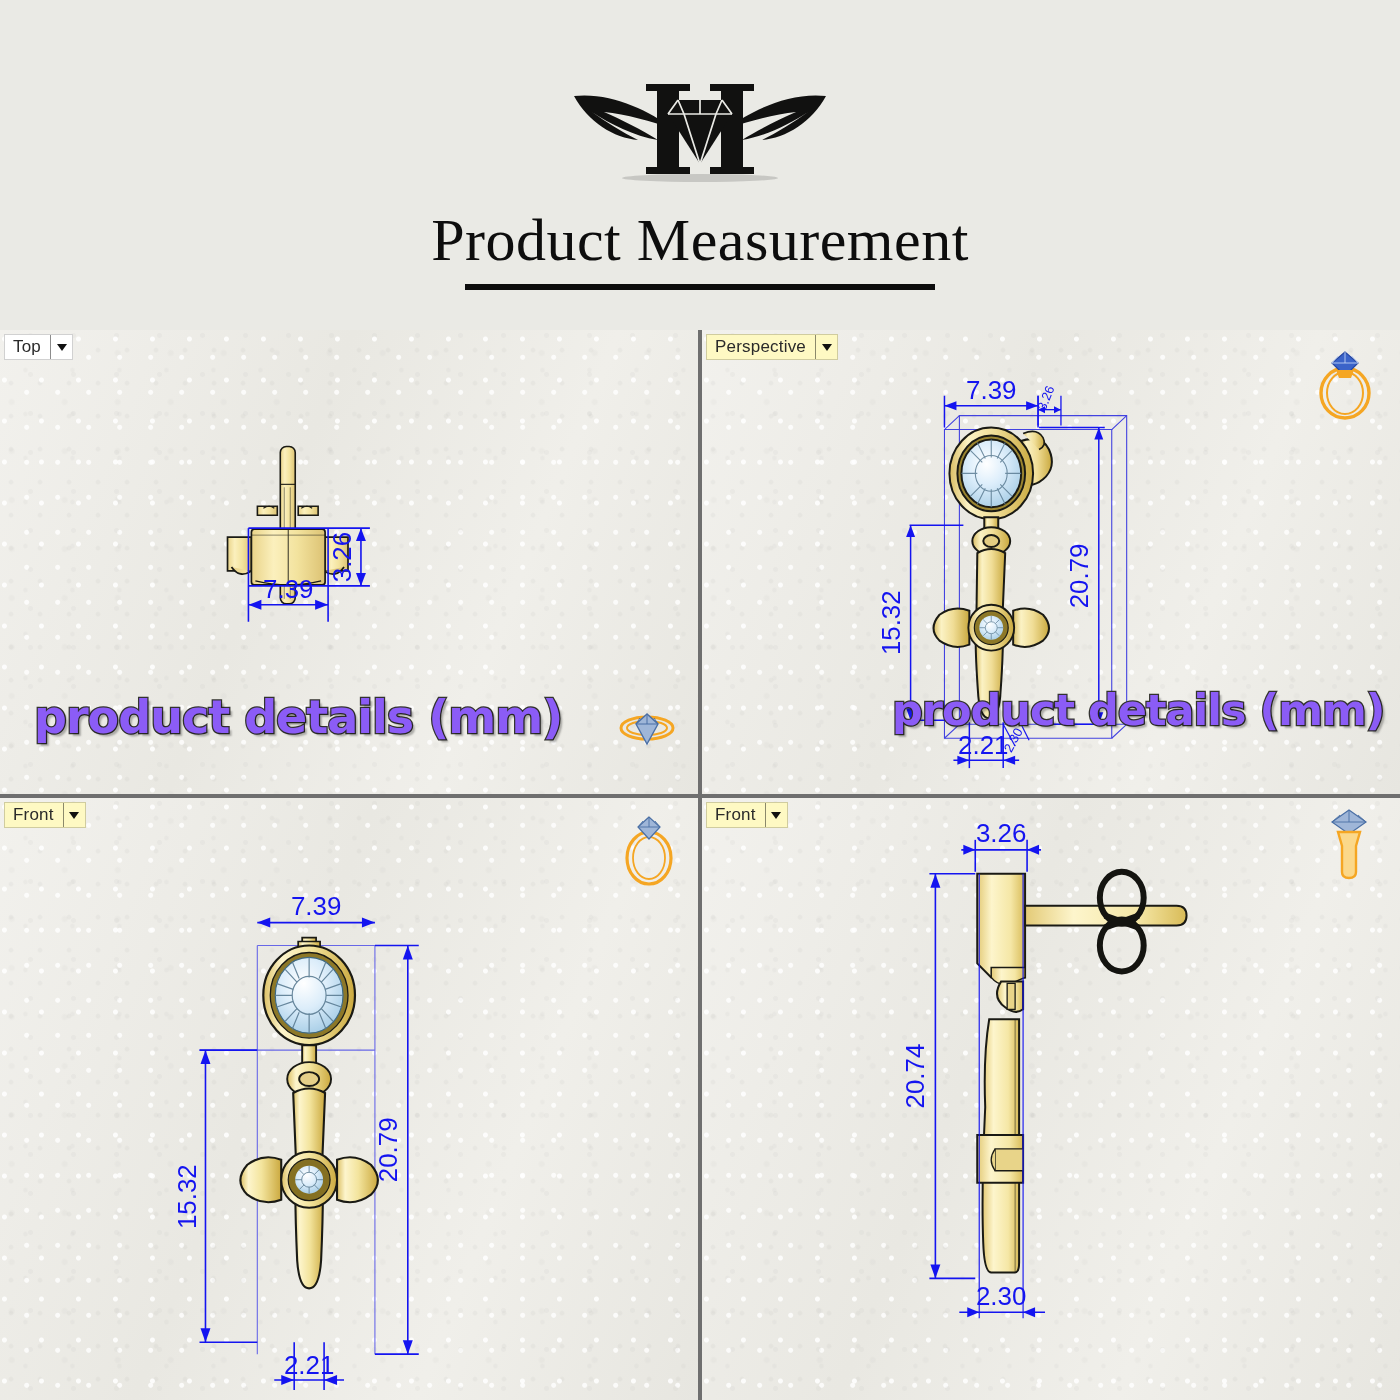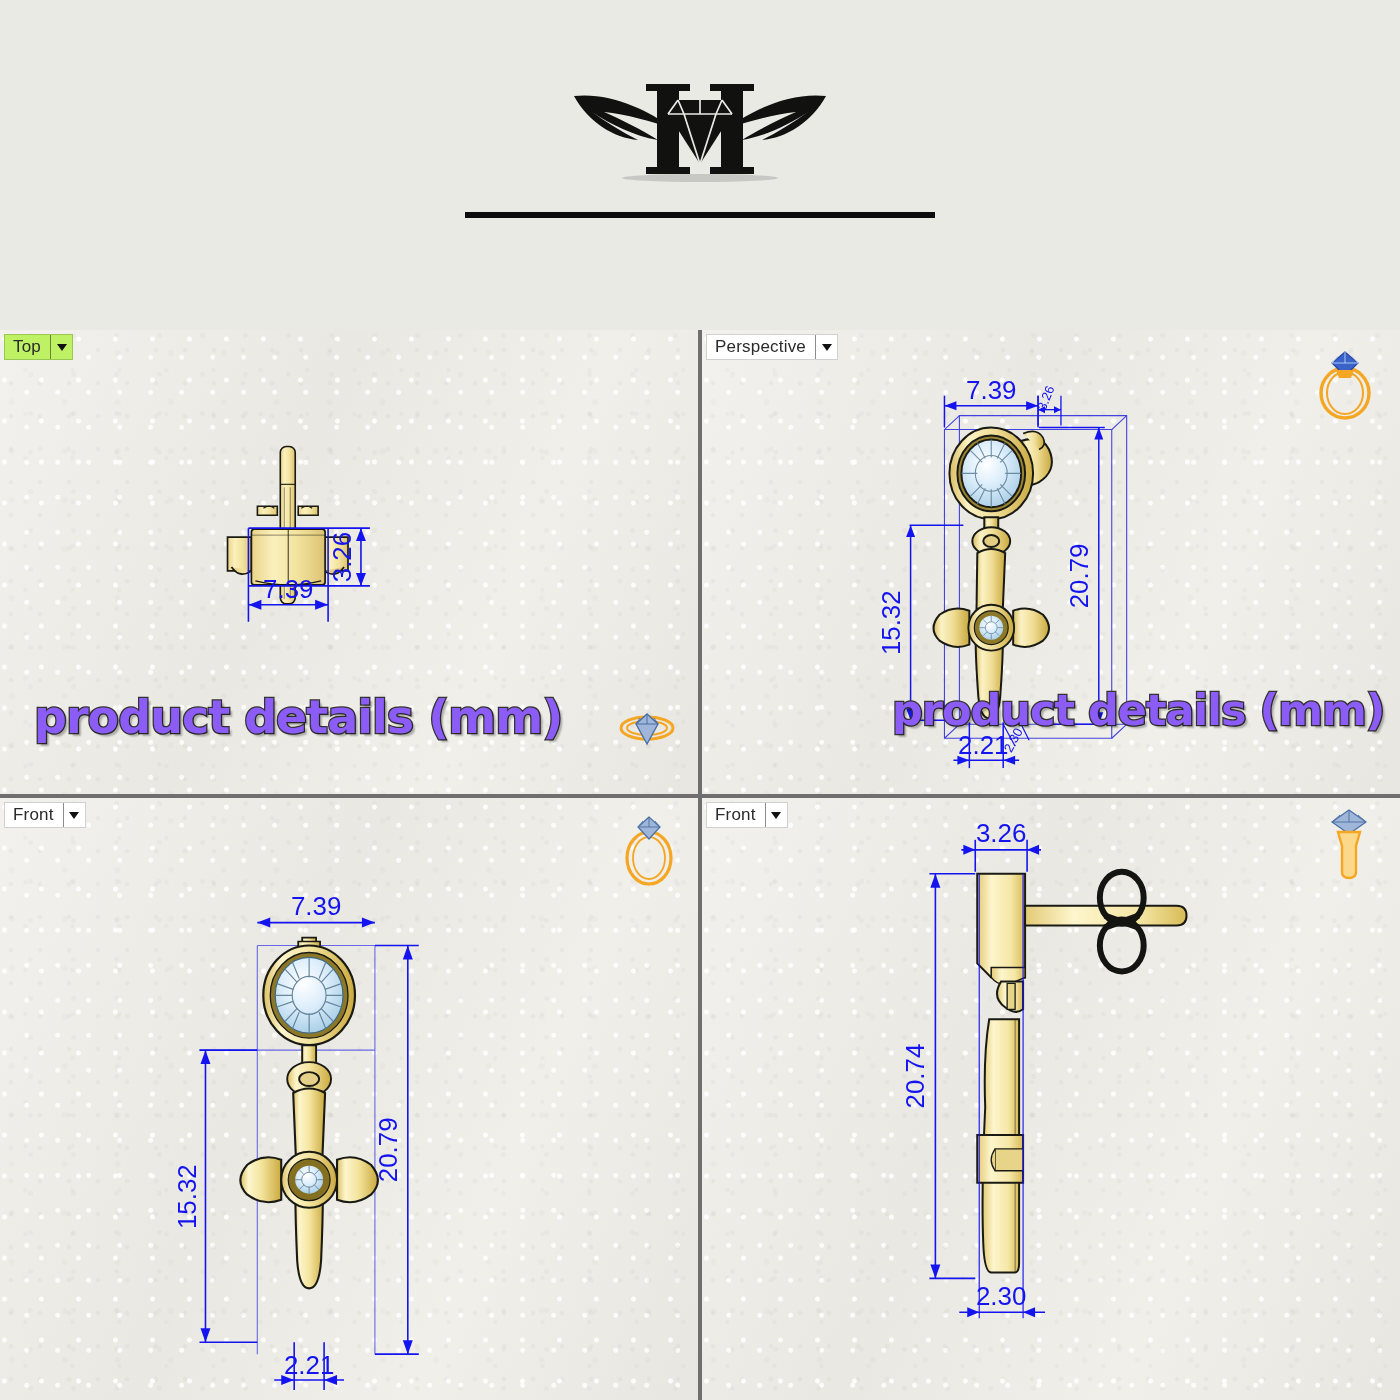--- a/index.html
+++ b/index.html
@@ -97,22 +97,22 @@
   .vp-label .vp-name {
     display: flex; align-items: center;
     padding: 0 9px 0 8px;
     letter-spacing: .2px;
   }
   .vp-label .vp-caret {
     width: 22px;
     display: flex; align-items: center; justify-content: center;
     border-left: 1px solid rgba(0,0,0,.45);
   }
-  .vp-label.active  { background: #bef264; }
-  .vp-label.passive { background: #ffffff; }
+  .vp-label.active  { background: #ffffff; }
+  .vp-label.passive { background: #fef9c3; }
   .caret-tri {
     width: 0; height: 0;
     border-left: 5px solid transparent;
     border-right: 5px solid transparent;
     border-top: 7px solid #111;
   }
 
   
   .details-headline {
     position: absolute;
@@ -166,20 +166,21 @@
       <path d="M108 56 l10 -14 h44 l10 14 Z"></path>
     </g>
     <g stroke="#eaeae5" stroke-width="1.7" fill="none">
       <path d="M118 42 l-10 14 M162 42 l10 14 M118 42 l6 14 M162 42 l-6 14"></path>
       <path d="M124 56 l16 50 M156 56 l-16 50 M140 42 v14"></path>
       <path d="M108 56 h64"></path>
     </g>
     <ellipse cx="140" cy="120" rx="78" ry="4" fill="#111110" opacity=".16"></ellipse>
   </svg>
 
+  <div id="page-title">Product Measurement</div>
   <div id="title-rule"></div>
 </div>
 
 <div id="viewport-grid">
 
   <div class="viewport vp-top">
     <div class="paper"></div>
 
     <div class="vp-label active">
       <span class="vp-name">Top</span>

